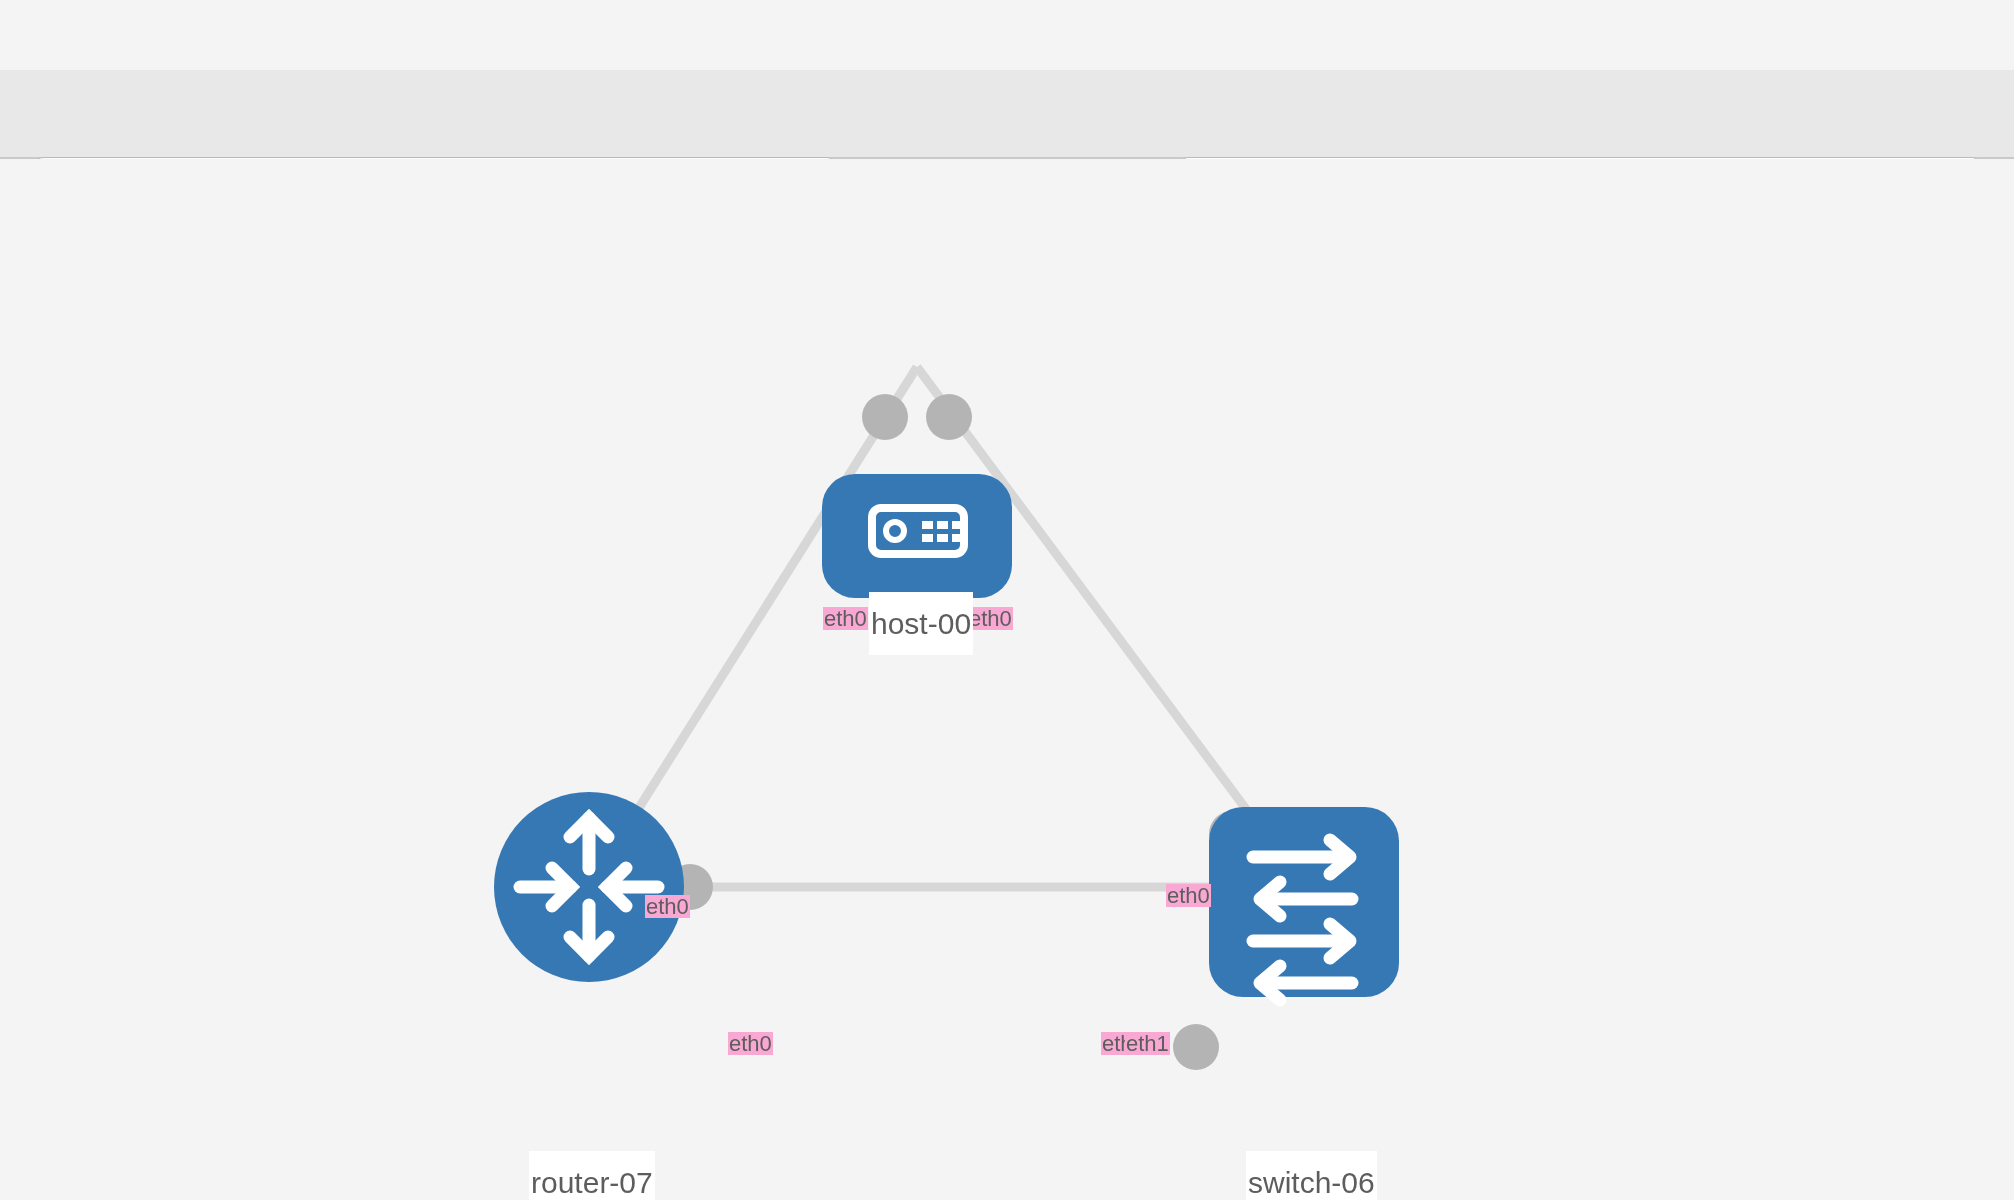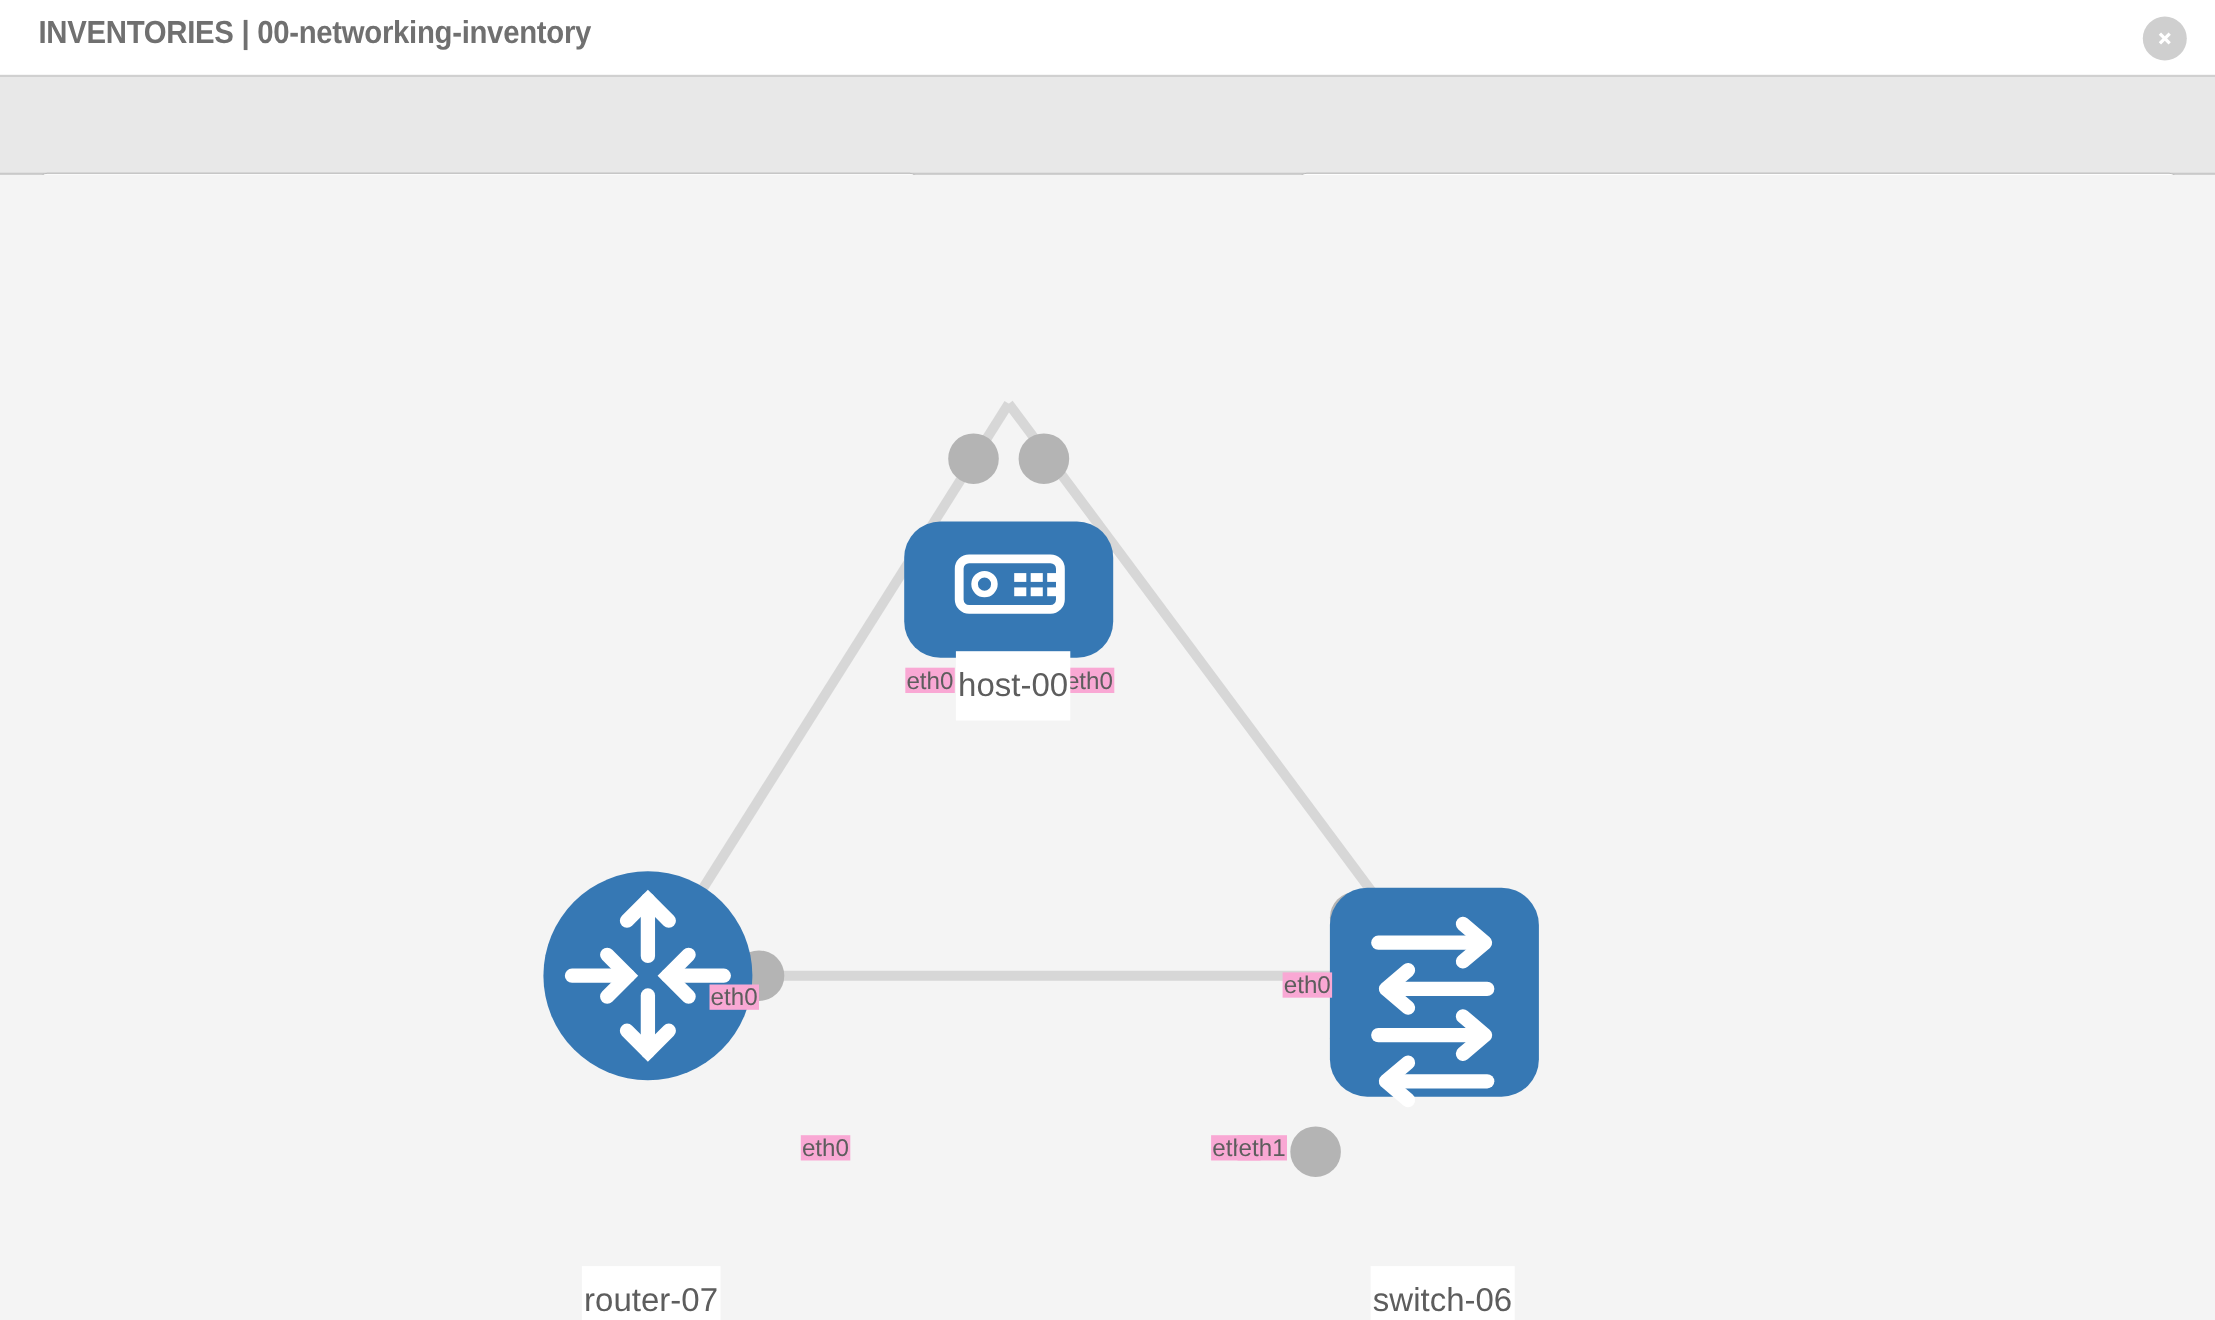--- a/index.html
+++ b/index.html
@@ -110,30 +110,20 @@
     white-space: nowrap;
     line-height: 1.05;
     padding: 0 1px;
   }
 </style>
 </head>
 <body>
 
 <div id="app">
 
-  <div class="header">
-    <div class="header-title">INVENTORIES | 00-networking-inventory</div>
-    <div class="close-btn">
-      <span>
-        <svg width="22" height="22" viewBox="0 0 22 22">
-          <path d="M5.5 7.6 L7.6 5.5 L11 8.9 L14.4 5.5 L16.5 7.6 L13.1 11 L16.5 14.4 L14.4 16.5 L11 13.1 L7.6 16.5 L5.5 14.4 L8.9 11 Z" fill="#ffffff"></path>
-        </svg>
-      </span>
-    </div>
-  </div>
 
   <div class="toolbar">
 
     <div class="select-box" id="actions-select">
       <span class="sel-text">ACTIONS</span>
       <span class="caret"></span>
     </div>
 
     <div class="tool-icon" id="wrench-btn">
       <span>

